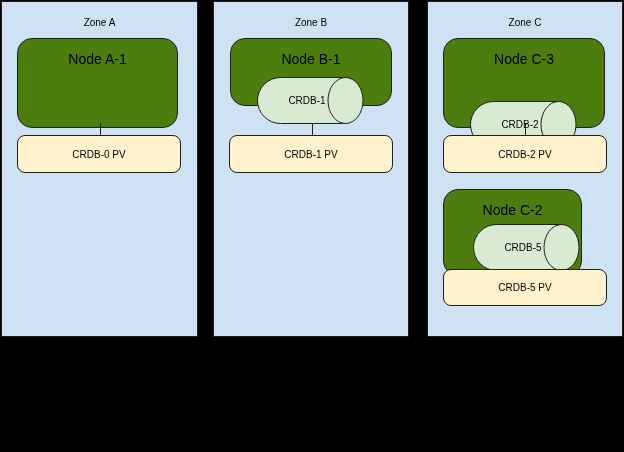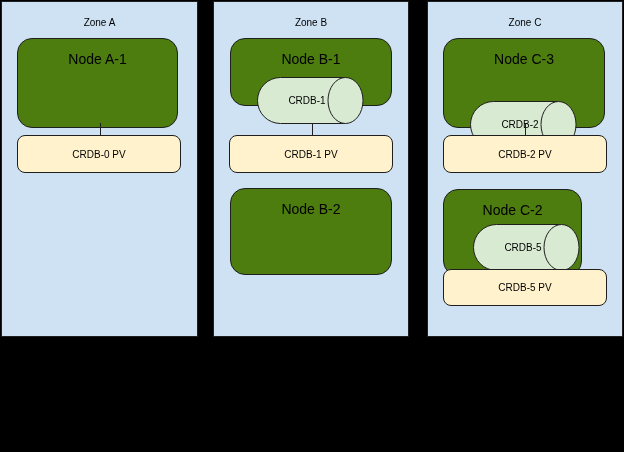--- a/index.html
+++ b/index.html
@@ -79,23 +79,20 @@
         </svg>
       </div>
     </div>
 
     <div class="connector" style="left:98px; top:121px; height:14px;"></div>
 
     <div class="pv-box" style="top:133px;">
       <span>CRDB-1 PV</span>
     </div>
 
-    <div class="node-box" style="left:16px; top:186px; width:162px; height:87px;">
-      <div class="node-label">Node B-2</div>
-    </div>
   </div>
 
   <div class="zone" style="left:427px; width:196px;">
     <div class="zone-title">Zone C</div>
 
     <div class="node-box" style="left:15px; top:36px; width:162px; height:90px;">
       <div class="node-label">Node C-3</div>
       <div class="cyl" style="left:26px; top:38px;margin-top:24px;">
         <svg width="107" height="47" viewBox="0 0 107 47">
           <path d="M 88.5 0.5 L 23.5 0.5 A 23 23 0 0 0 23.5 46.5 L 88.5 46.5" fill="#d9ead3" stroke="#1f1f1f" stroke-width="1"></path>

